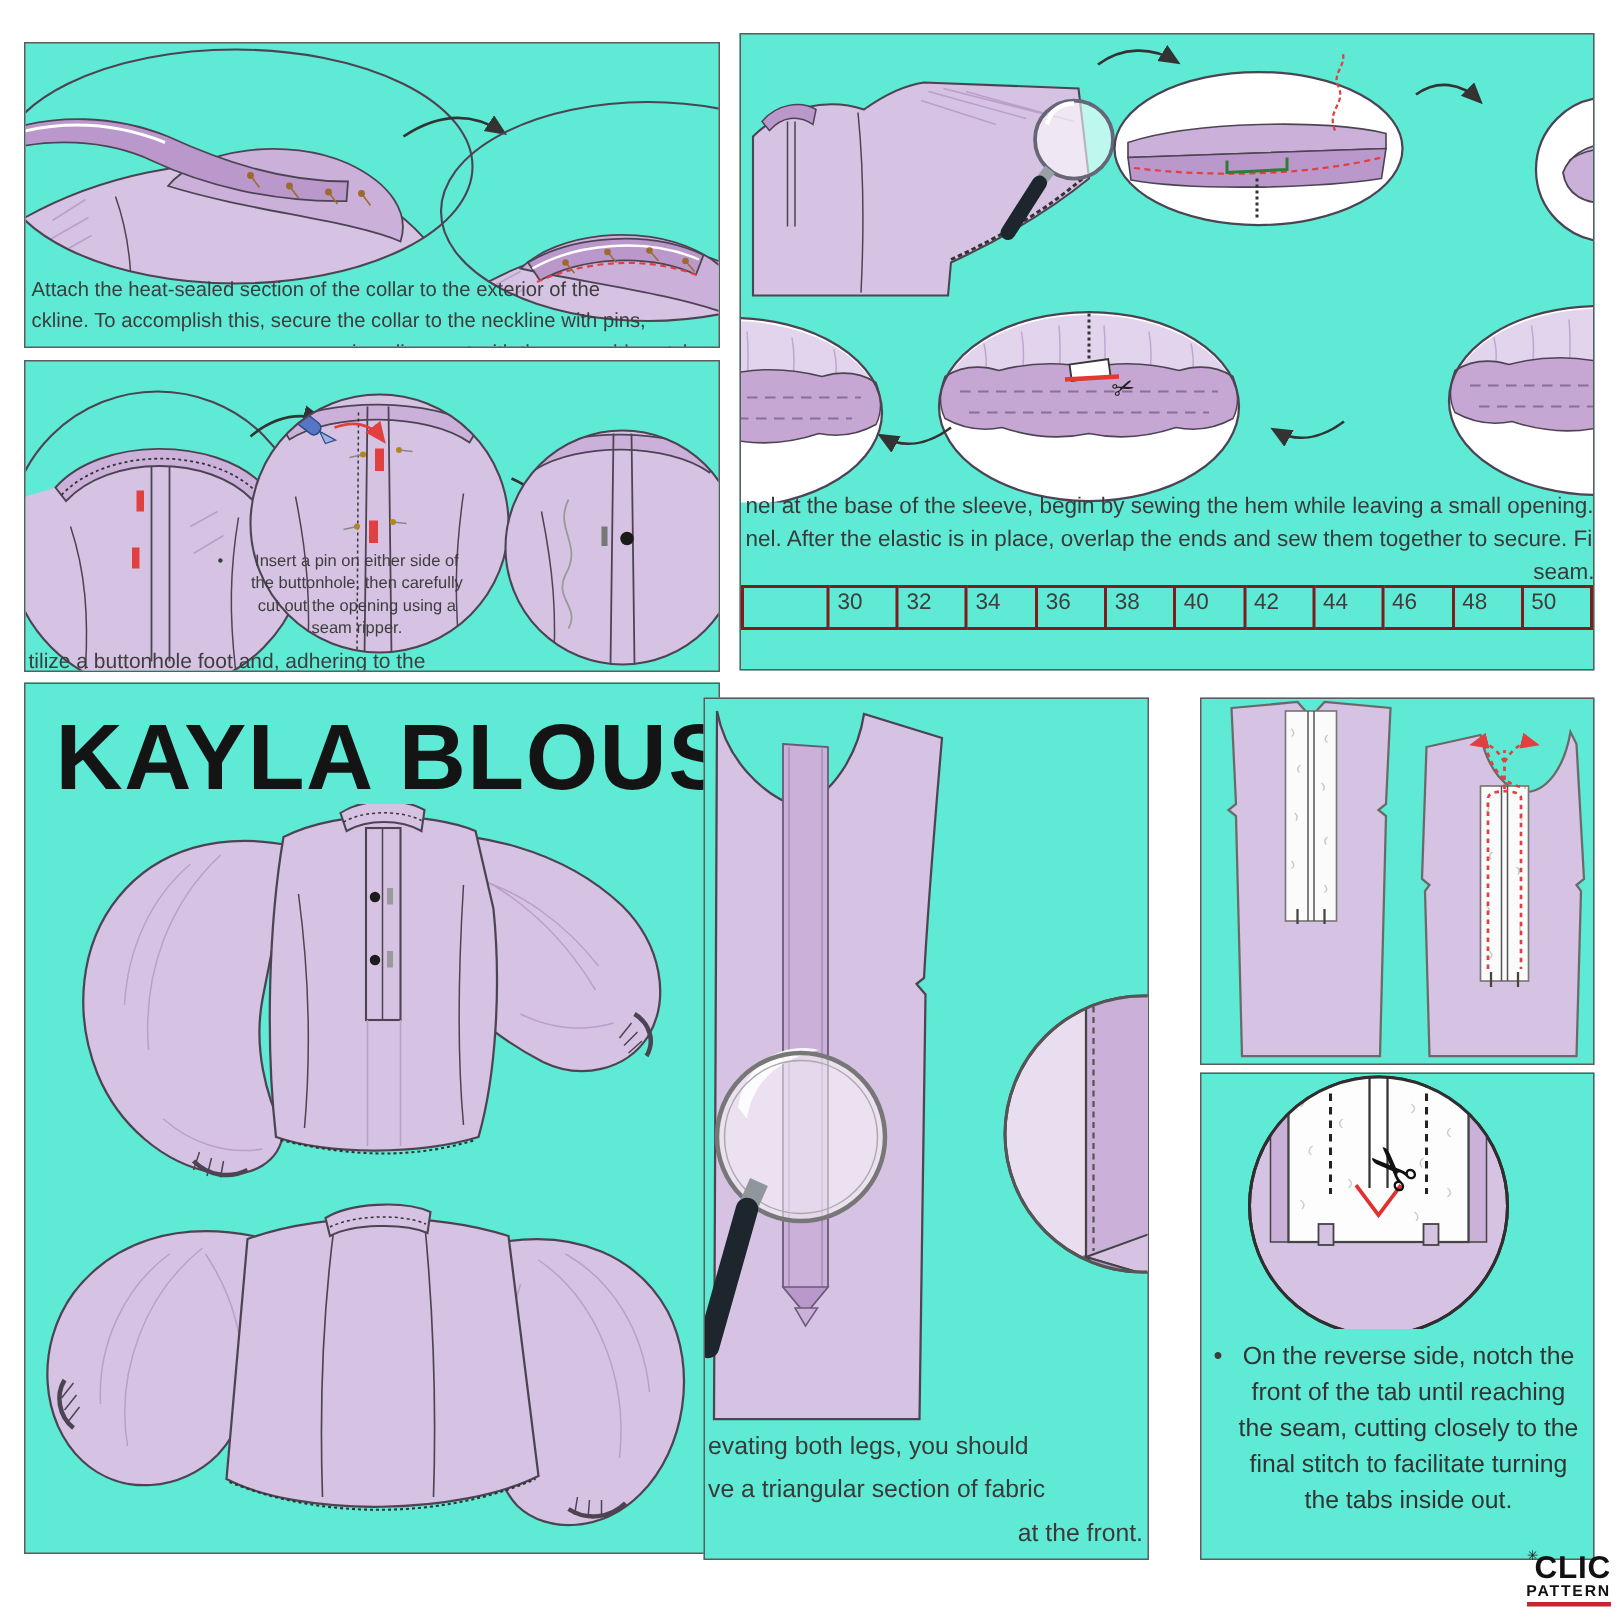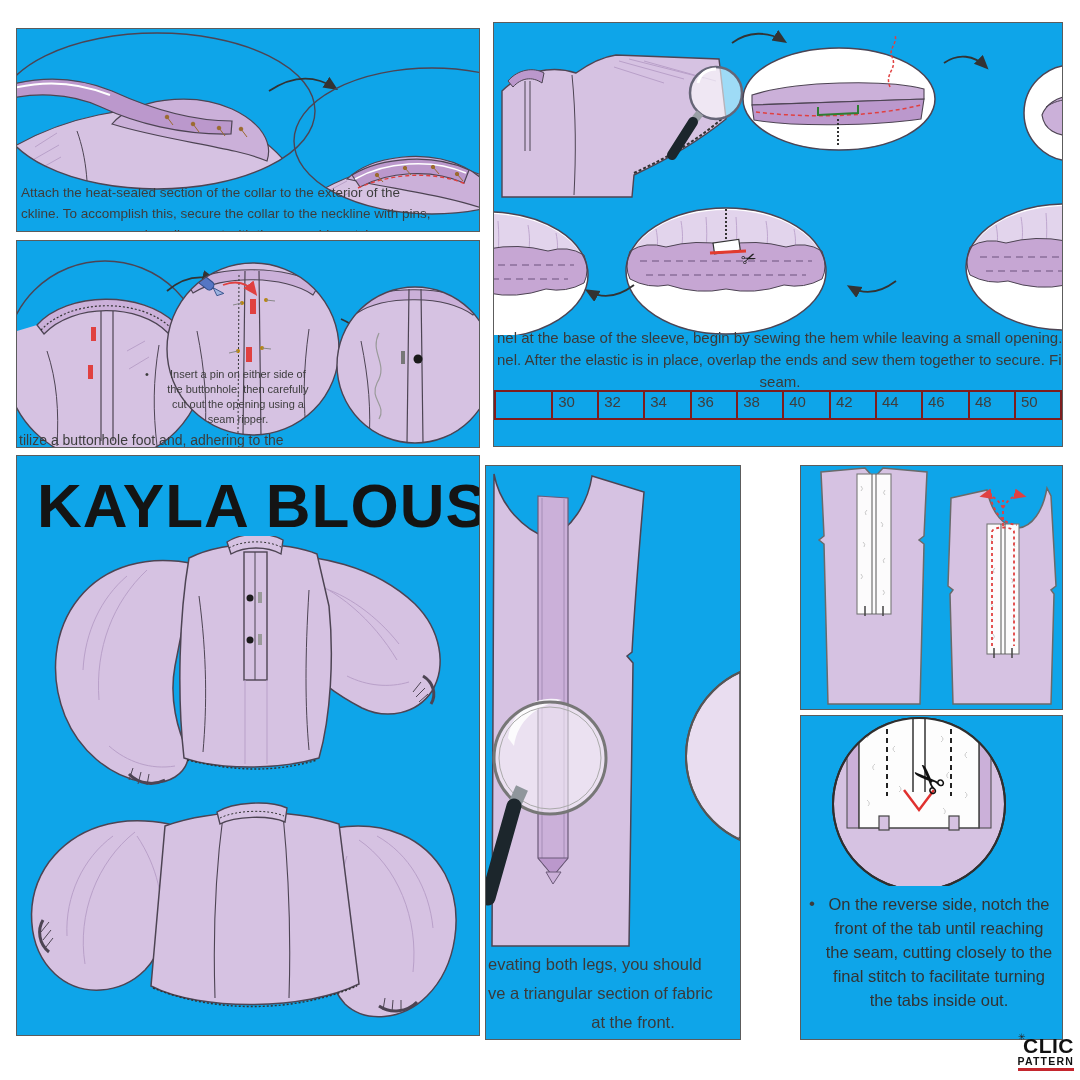--- a/index.html
+++ b/index.html
@@ -1,24 +1,24 @@
 <!DOCTYPE html>
 <html><head>
 <meta charset="utf-8">
 <style>
   html,body{margin:0;padding:0;background:#fff;}
   #canvas{position:relative;width:1080px;height:1080px;background:#ffffff;
           font-family:"Liberation Sans",sans-serif;color:#3c3c3c;overflow:hidden;}
-  .panel{position:absolute;background:#0ea5e9;border:1.5px solid #5c5c5c;
+  .panel{position:absolute;background:#5eead4;border:1.5px solid #5c5c5c;
          overflow:hidden;box-sizing:border-box;}
   .panel svg{position:absolute;left:0;top:0;}
   
   .collar-text{position:absolute;left:4px;top:153px;width:456px;font-size:13.5px;
                line-height:21px;color:#3d3d3d;}
-  .tc{text-align:center;}
+  .tc{text-align:right;}
   
   .bh-block{position:absolute;left:128px;top:126px;width:176px;display:flex;}
   .bh-bullet{font-size:11px;line-height:15px;margin-right:6px;}
   .bh-lines{font-size:11px;line-height:15px;text-align:center;flex:1;color:#3d3d3d;}
   .bh-footer{position:absolute;left:2px;top:191px;font-size:14px;color:#3d3d3d;white-space:nowrap;}
   
   .sleeve-text{position:absolute;left:3px;top:304px;width:566px;font-size:15px;
                line-height:22px;white-space:nowrap;color:#3a3a3a;}
   .size-table{position:absolute;left:0;top:367px;border-collapse:collapse;table-layout:fixed;}
   .size-table td{border:2px solid #7f1d1d;height:25px;font-size:15px;color:#3e3e3e;
@@ -332,21 +332,21 @@
         <path d="M 368 462 L 366 474 M 376 464 L 375 476 M 384 464 L 384 475" stroke="#4d4453" stroke-width="1"></path>
         <path d="M 148 290 C 198 272 272 272 322 288 L 342 448 C 290 474 184 476 134 450 Z" fill="#d6c2e2" stroke="#4d4453" stroke-width="1.5"></path>
         <path d="M 206 280 C 198 340 196 400 198 462 M 266 278 C 272 340 274 400 272 462" stroke="#4d4453" stroke-width="1.1" fill="none"></path>
         <path d="M 200 276 C 216 266 252 264 270 272 L 268 286 C 252 279 218 280 203 288 Z" fill="#d6c2e2" stroke="#4d4453" stroke-width="1.4"></path>
         <path d="M 203 282 C 219 274 251 273 267 280" stroke="#333" stroke-width="1" stroke-dasharray="2 2" fill="none"></path>
         <path d="M 136 452 C 200 478 280 476 340 450" stroke="#333" stroke-width="1.4" stroke-dasharray="2 2" fill="none"></path>
       </g>
     </svg>
   </section>
 
-  <section class="panel" style="left:485px;top:465px;width:256px;height:575px">
+  <section class="panel" style="left:469px;top:465px;width:297px;height:575px">
     <svg width="297" height="575" viewBox="0 0 297 575">
       <defs>
           <clipPath id="k_p5a">
             <circle cx="292" cy="290" r="92"></circle>
           </clipPath>
         </defs>
       <path d="M 8 8 C 14 40 38 64 62 72 C 86 64 102 36 106 10 L 158 26
                C 152 96 148 150 146 186 L 141 190 L 147 197 C 145 300 144 400 143 480 L 6 480 Z" fill="#d6c2e2" stroke="#4d4453" stroke-width="1.5"></path>
       <path d="M 52 30 L 82 32 L 82 392 L 67 410 L 52 392 Z" fill="#cbb0d9" stroke="#6b5a78" stroke-width="1.2"></path>
       <path d="M 56 32 L 56 392 M 78 33 L 78 392" stroke="#9d85ad" stroke-width="0.8"></path>

